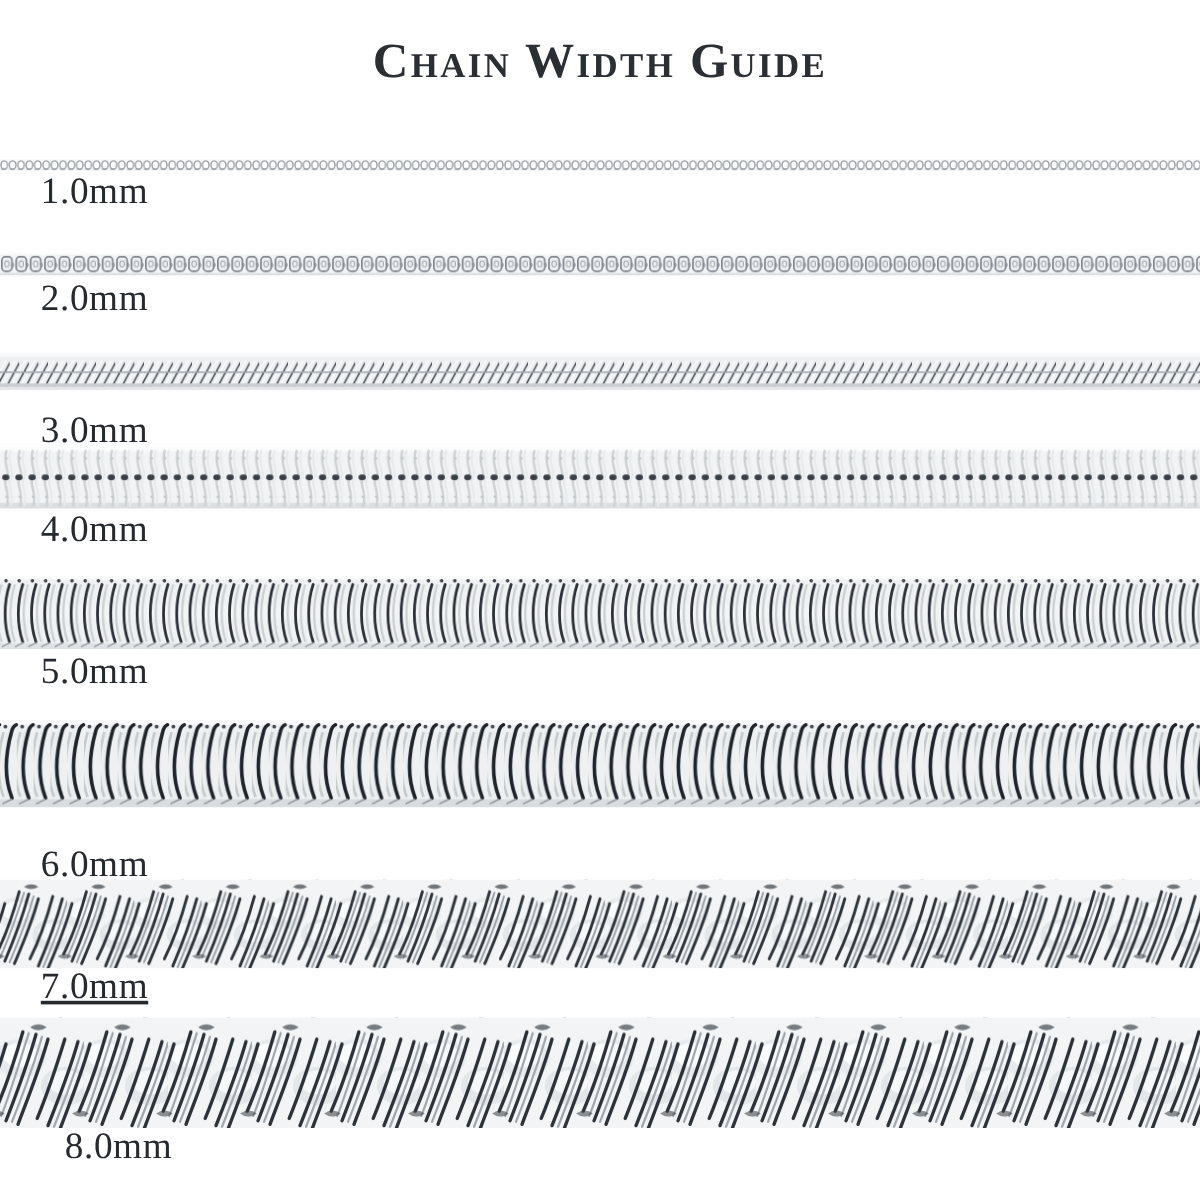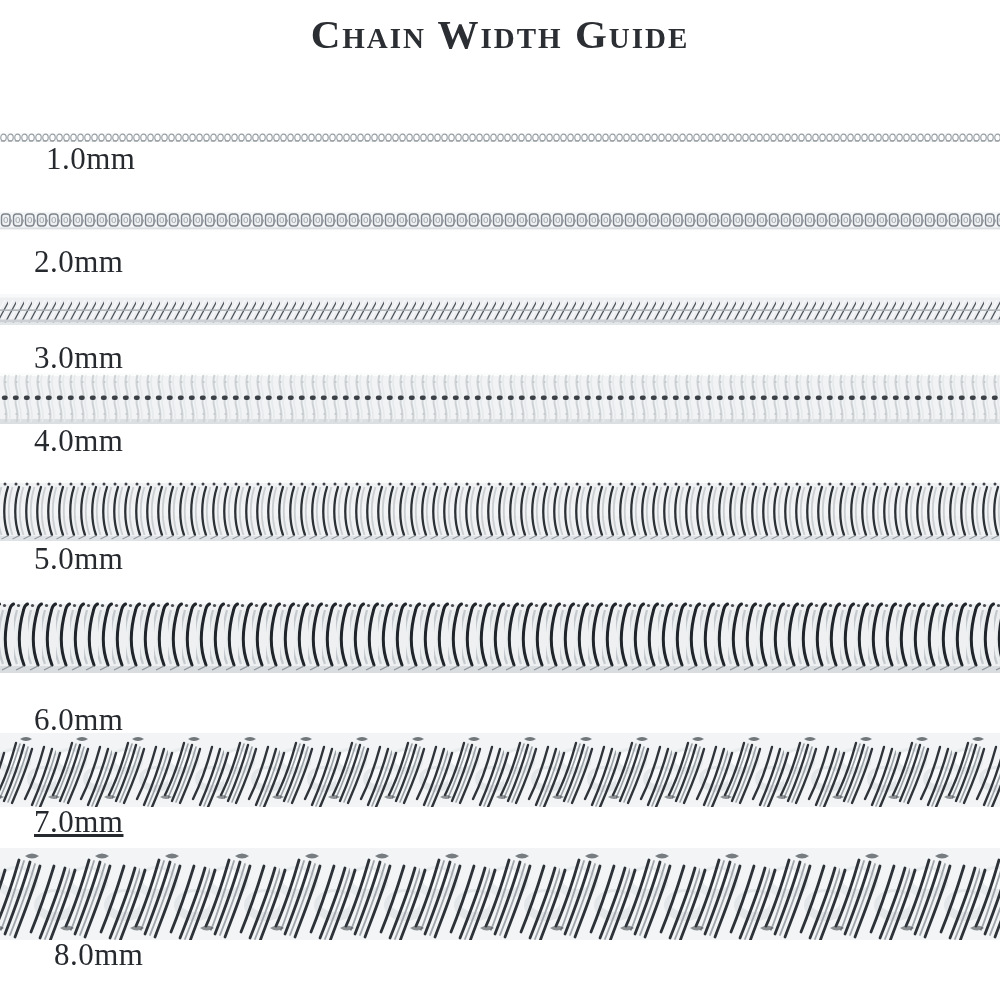--- a/index.html
+++ b/index.html
@@ -1,27 +1,27 @@
 <!DOCTYPE html>
 <html><head>
 <meta charset="utf-8">
 <style>
   html,body{margin:0;padding:0;background:#ffffff;}
   .page{position:relative;width:1000px;height:1000px;background:#ffffff;overflow:hidden;
         font-family:"Liberation Serif", serif;}
-  .title{position:absolute;top:12px;left:0;width:1000px;text-align:center;margin:0;
+  .title{position:absolute;top:28px;left:0;width:1000px;text-align:center;margin:0;
          font-size:41px;font-weight:600;font-variant:small-caps;letter-spacing:2px;
          color:#2b2e33;line-height:1.1;}
   .chain-strip{position:absolute;left:0;width:1000px;}
   .chain-strip svg{display:block;width:1000px;}
   .width-label{position:absolute;left:34px;font-size:31px;color:#26292e;line-height:1.05;
                letter-spacing:0.5px;}
   
-  .strip-1{top:131px;height:13px;}  .label-1{top:143px;margin-left:12px;}
-  .strip-2{top:210px;height:21px;}  .label-2{top:246px;}
+  .strip-1{top:131px;height:13px;}  .label-1{top:143px;}
+  .strip-2{top:210px;height:21px;}  .label-2{top:232px;}
   .strip-3{top:294px;height:31px;}  .label-3{top:329px;margin-top:13px;}
   .strip-4{top:373px;height:51px;}  .label-4{top:425px;}
   .strip-5{top:480px;height:61px;}  .label-5{top:543px;}
   .strip-6{top:600px;height:73px;}  .label-6{top:674px;margin-top:30px;}
   .strip-7{top:733px;height:74px;}  .label-7{top:806px;text-decoration:underline;}
   .strip-8{top:848px;height:92px;}  .label-8{top:939px;margin-left:20px;}
 </style>
 </head>
 <body>
 

